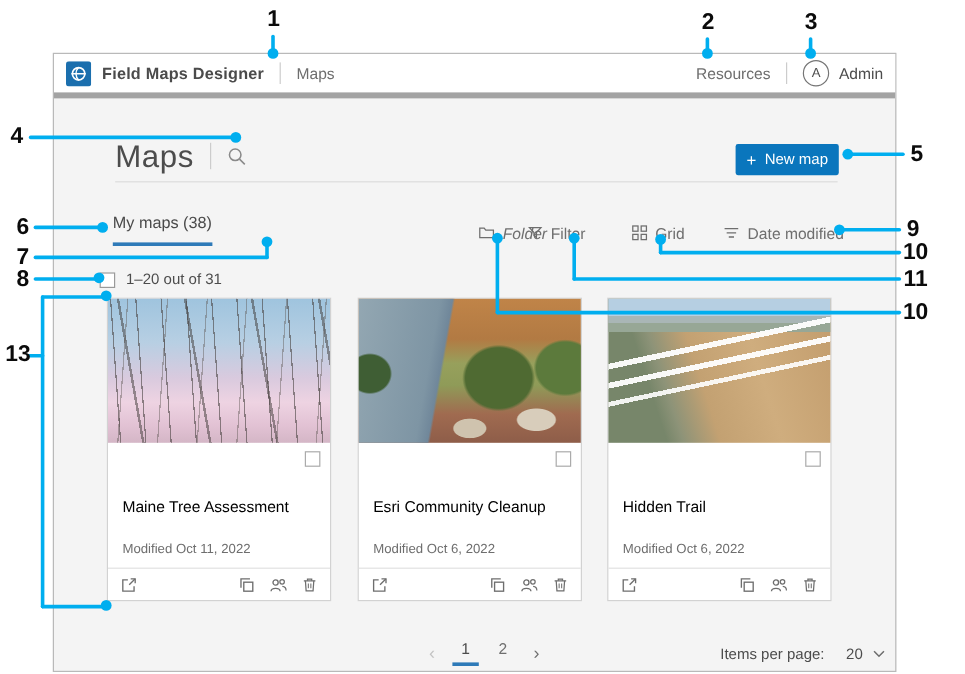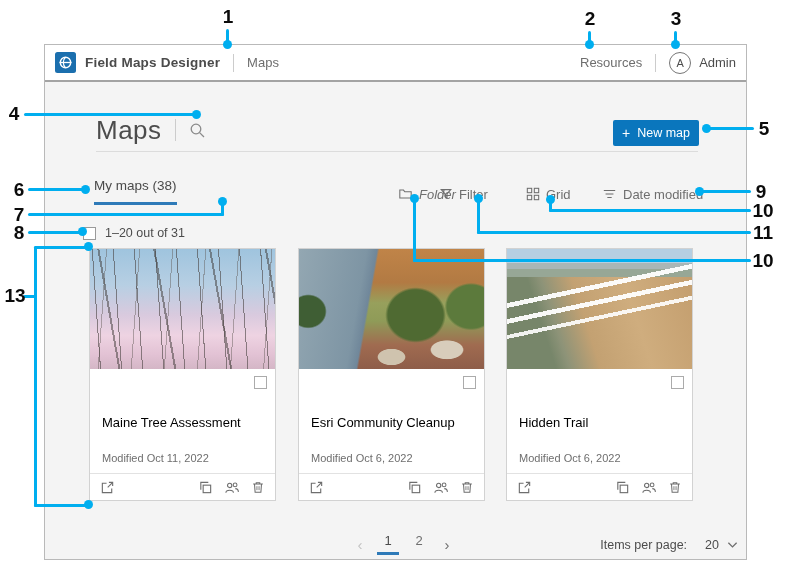--- a/index.html
+++ b/index.html
@@ -5,21 +5,21 @@
   * { margin:0; padding:0; box-sizing:border-box; }
   body { font-family:"Liberation Sans", sans-serif; background:#fff; }
   #stage { position:relative; width:804px; height:562px; background:#fff; overflow:hidden; }
 
   
   .panel { position:absolute; left:44px; top:44px; width:703px; height:516px;
            background:#f4f4f4; border:1px solid #b9b9b9; }
 
   
   .hdr { position:absolute; left:0; top:0; width:100%; height:37px; background:#fff;
-         border-bottom:2px solid #a3a3a3; display:flex; align-items:center; padding:0 10px; }
+         border-bottom:5px solid #a3a3a3; display:flex; align-items:center; padding:0 10px; }
   .hdr-left, .hdr-right { display:flex; align-items:center; }
   .hdr-right { margin-left:auto; }
   .logo { width:21px; height:21px; display:block; }
   .app-title { font-size:13.5px; font-weight:600; color:#4b4b4b; margin-left:9px; letter-spacing:.2px; }
   .vdiv { width:1px; background:#ccc; height:18px; margin:0 13px; }
   .nav-item { font-size:13px; color:#6e6e6e; cursor:pointer; }
   .avatar { width:22px; height:22px; border-radius:50%; border:1px solid #767676; color:#4c4c4c;
             font-size:11px; display:flex; align-items:center; justify-content:center; margin-right:8px; }
   .username { font-size:13px; color:#4c4c4c; }
 

